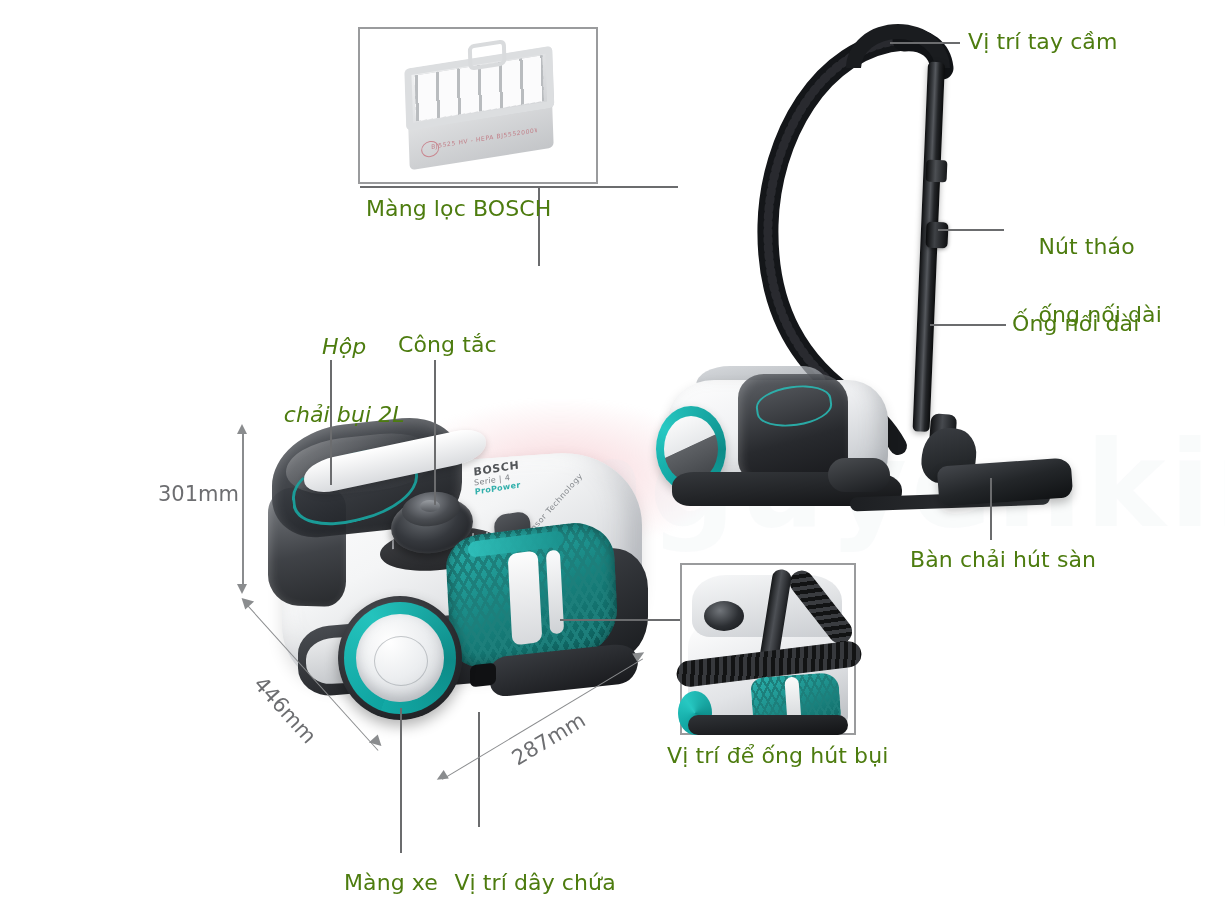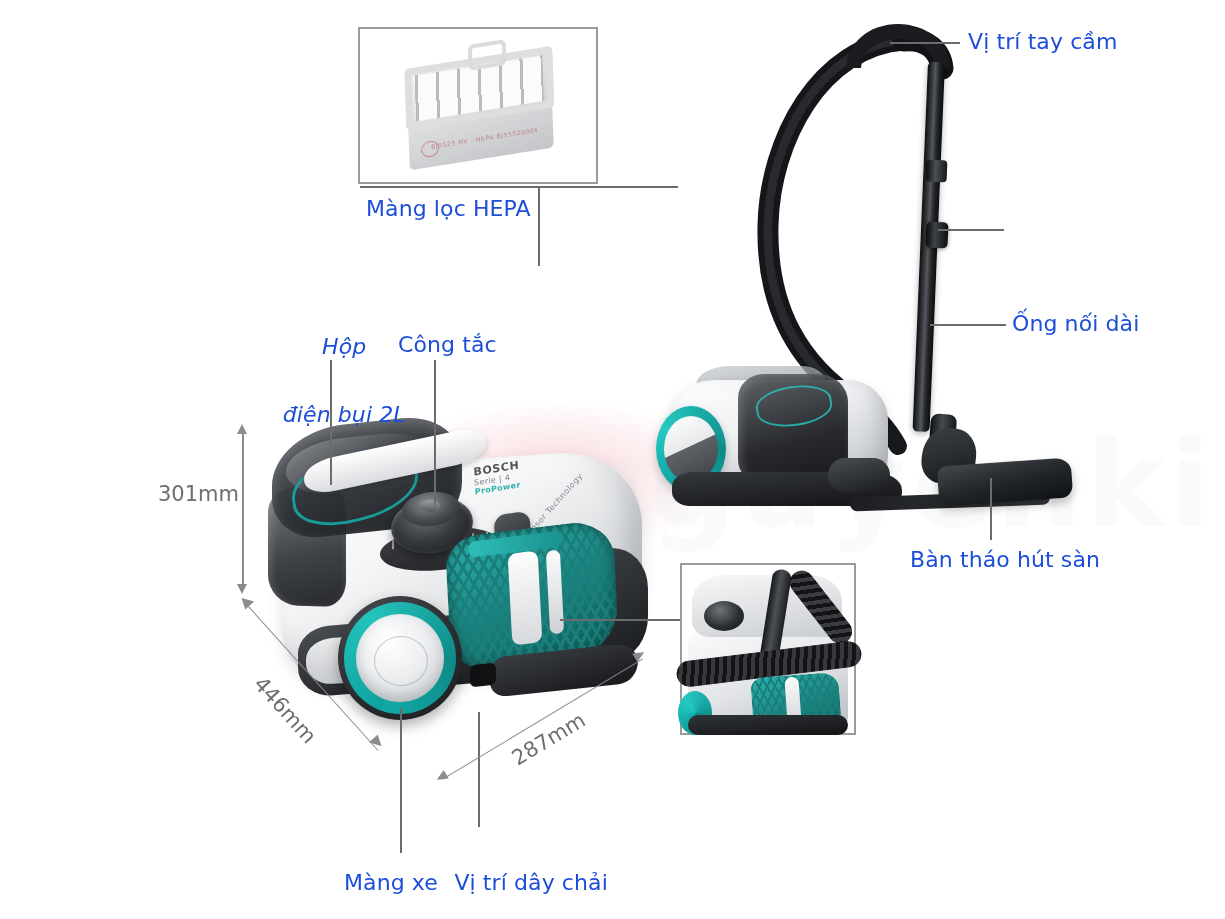--- a/index.html
+++ b/index.html
@@ -8,21 +8,21 @@
     -webkit-font-smoothing:antialiased;
   }
   #stage{
     position:relative;
     width:1225px;height:919px;
     background:#ffffff;
     overflow:hidden;
   }
   .lbl{
     position:absolute;
-    color:#1d4ed8;
+    color:#4d7c0f;
     font-size:22px;
     line-height:30px;
     white-space:pre;
     letter-spacing:.1px;
   }
   .lbl.c{text-align:center;}
   .dim{
     position:absolute;
     color:#6d6e71;
     font-size:21px;
@@ -451,21 +451,21 @@
         <div class="hepa-grid"></div>
       </div>
       <div class="hepa-tab"></div>
       <div class="hepa-stamp"></div>
       <div class="hepa-txt">BJ5525   HV - HEPA   BJ5552000W</div>
     </div>
   </div>
 
   <div class="ln lnh" style="left:360px;top:186px;width:318px;"></div>
   <div class="ln lnv" style="left:538px;top:186px;height:80px;"></div>
-  <div class="lbl" style="left:366px;top:194px;">Màng lọc HEPA</div>
+  <div class="lbl" style="left:366px;top:194px;">Màng lọc BOSCH</div>
 
   <div class="vac" id="vac-main">
     <div class="body-shell"></div>
     <div class="body-lowerband"></div>
     <div class="front-lip"></div>
     <div class="rear-cap"></div>
 
     <div class="dustbin"></div>
     <div class="hood"></div>
     <div class="hood-gloss"></div>
@@ -504,34 +504,34 @@
 
     <div class="wheel-out"></div>
     <div class="wheel-teal"></div>
     <div class="wheel-hub"></div>
     <div class="wheel-ring"></div>
   </div>
 
   <div class="ln lnv" style="left:330px;top:360px;height:125px;"></div>
   <div class="lbl c" style="left:230px;top:296px;width:200px;line-height:34px;font-style:italic;">
     <span>Hộp</span><br>
-    <span>điện bụi 2L</span>
+    <span>chải bụi 2L</span>
   </div>
 
   <div class="ln lnv" style="left:434px;top:360px;height:145px;"></div>
   <div class="lbl" style="left:398px;top:330px;">Công tắc</div>
 
   <div class="ln lnh" style="left:560px;top:619px;width:122px;"></div>
 
   <div class="ln lnv" style="left:400px;top:708px;height:145px;"></div>
   <div class="lbl" style="left:344px;top:868px;">Màng xe</div>
 
   <div class="ln lnv" style="left:478px;top:712px;height:115px;"></div>
   <div class="lbl" style="left:426px;top:832px;line-height:34px;">
-    <span>Vị trí dây chải</span><br>
+    <span>Vị trí dây chứa</span><br>
     
   </div>
 
   <div class="ln lnv" style="left:242px;top:432px;height:152px;background:#8a8c8e;"></div>
   <div class="ah" style="left:237px;top:424px;border-left:5px solid transparent;border-right:5px solid transparent;border-bottom:10px solid #8a8c8e;"></div>
   <div class="ah" style="left:237px;top:584px;border-left:5px solid transparent;border-right:5px solid transparent;border-top:10px solid #8a8c8e;"></div>
   <div class="dim" style="left:158px;top:482px;">301mm</div>
 
   <div class="lnd" style="left:246px;top:603px;width:198px;transform:rotate(48deg);background:#8a8c8e;"></div>
   <div class="ah" style="left:240px;top:596px;border-left:5px solid transparent;border-right:7px solid transparent;border-bottom:11px solid #8a8c8e;transform:rotate(-42deg);"></div>
@@ -549,20 +549,21 @@
     <div class="hs-dial"></div>
     <div class="hs-hose2"></div>
     <div class="hs-tube"></div>
     <div class="hs-tube-mouth"></div>
     <div class="hs-hose"></div>
     <div class="hs-grille"></div>
     <div class="hs-pill"></div>
     <div class="hs-wheel"></div>
     <div class="hs-base"></div>
   </div>
+  <div class="lbl" style="left:667px;top:741px;">Vị trí để ống hút bụi</div>
 
   <div class="vac" id="vac-right">
 
     <svg id="hose-svg" viewBox="0 0 420 540">
       <path d="M 254 30 C 170 36 120 130 118 215 C 116 300 150 355 206 392" fill="none" stroke="#141619" stroke-width="21" stroke-linecap="round"></path>
       <path d="M 254 30 C 170 36 120 130 118 215 C 116 300 150 355 206 392" fill="none" stroke="#3a3d41" stroke-width="9" stroke-linecap="round" stroke-dasharray="3 5" opacity=".55"></path>
       <path d="M 206 392 C 226 404 238 418 248 436" fill="none" stroke="#17191c" stroke-width="18" stroke-linecap="round"></path>
       <path d="M 254 30 C 276 28 290 40 292 58" fill="none" stroke="#111316" stroke-width="23" stroke-linecap="round"></path>
     </svg>
 
@@ -582,20 +583,24 @@
     <div class="r-outlet"></div>
     <div class="r-floorbar"></div>
     <div class="r-nozzle-neck"></div>
     <div class="r-nozzle"></div>
   </div>
 
   <div class="ln lnh" style="left:890px;top:42px;width:70px;"></div>
   <div class="lbl" style="left:968px;top:27px;">Vị trí tay cầm</div>
 
   <div class="ln lnh" style="left:938px;top:229px;width:66px;"></div>
+  <div class="lbl" style="left:1010px;top:196px;line-height:34px;">
+    <span>Nút tháo</span><br>
+    <span>ống nối dài</span>
+  </div>
 
   <div class="ln lnh" style="left:930px;top:324px;width:76px;"></div>
   <div class="lbl" style="left:1012px;top:309px;">Ống nối dài</div>
 
   <div class="ln lnv" style="left:990px;top:478px;height:62px;"></div>
-  <div class="lbl" style="left:910px;top:545px;">Bàn tháo hút sàn</div>
+  <div class="lbl" style="left:910px;top:545px;">Bàn chải hút sàn</div>
 
 </div>
 
 </body></html>

